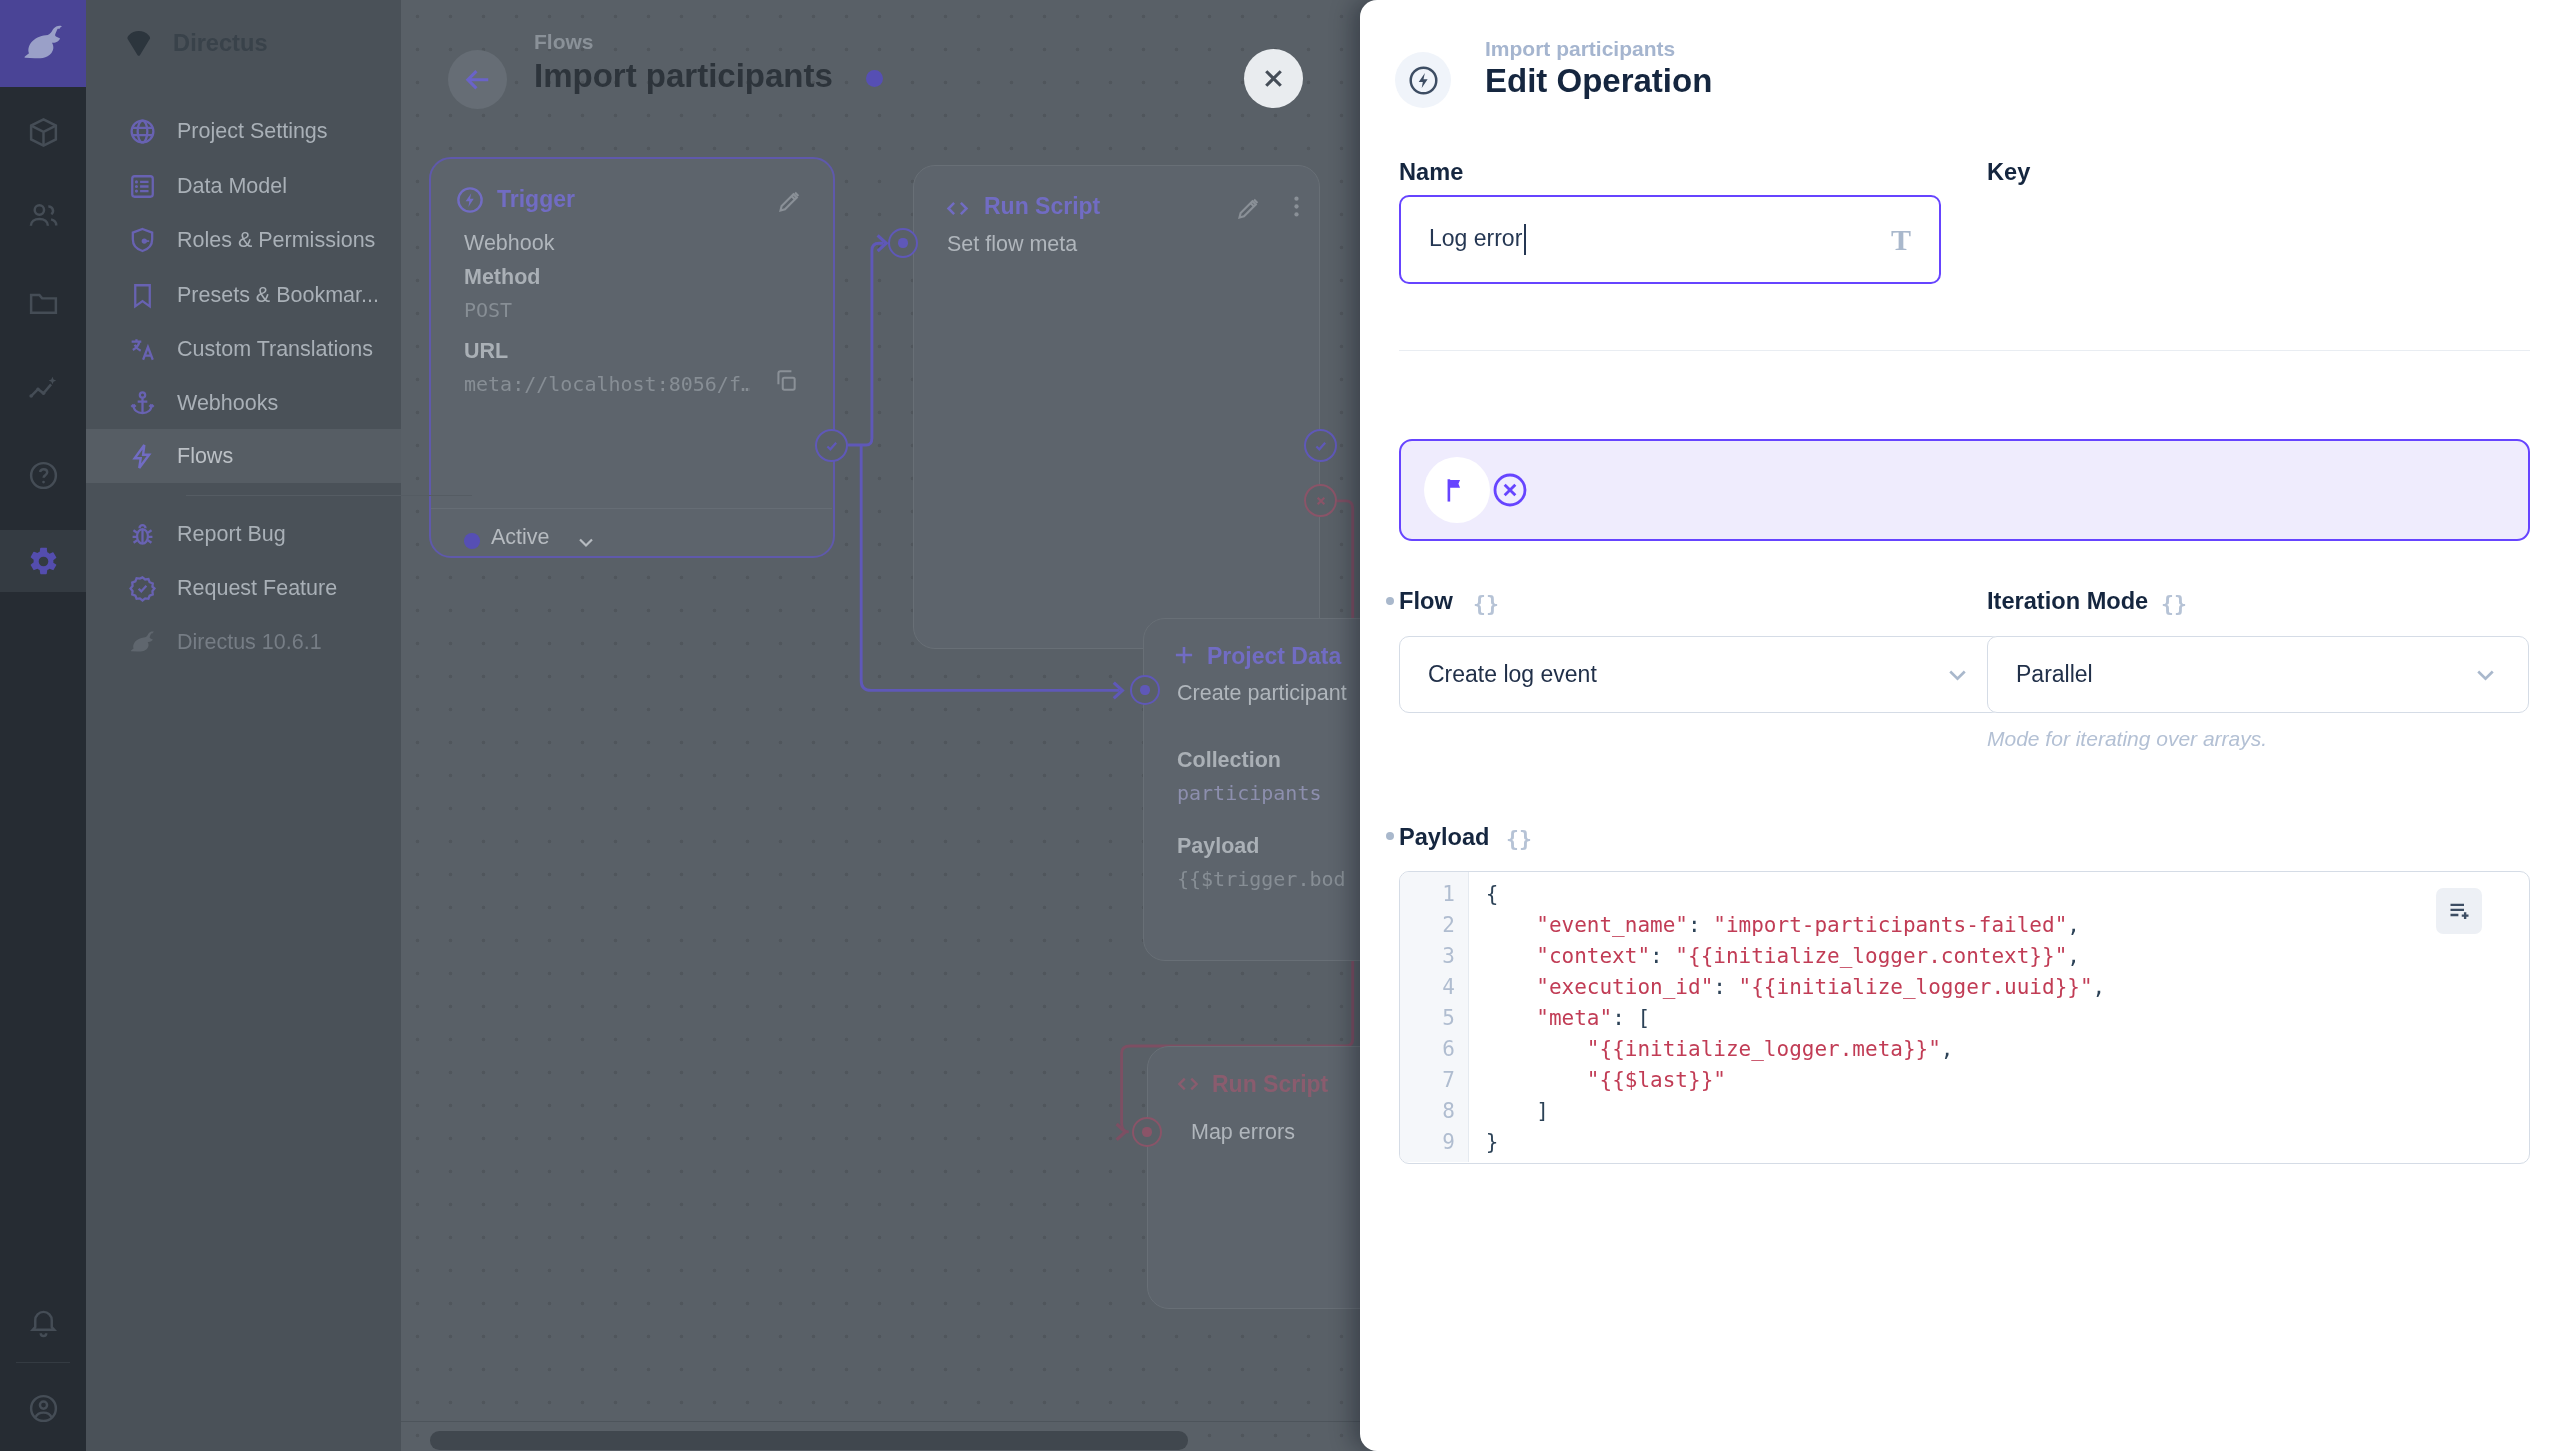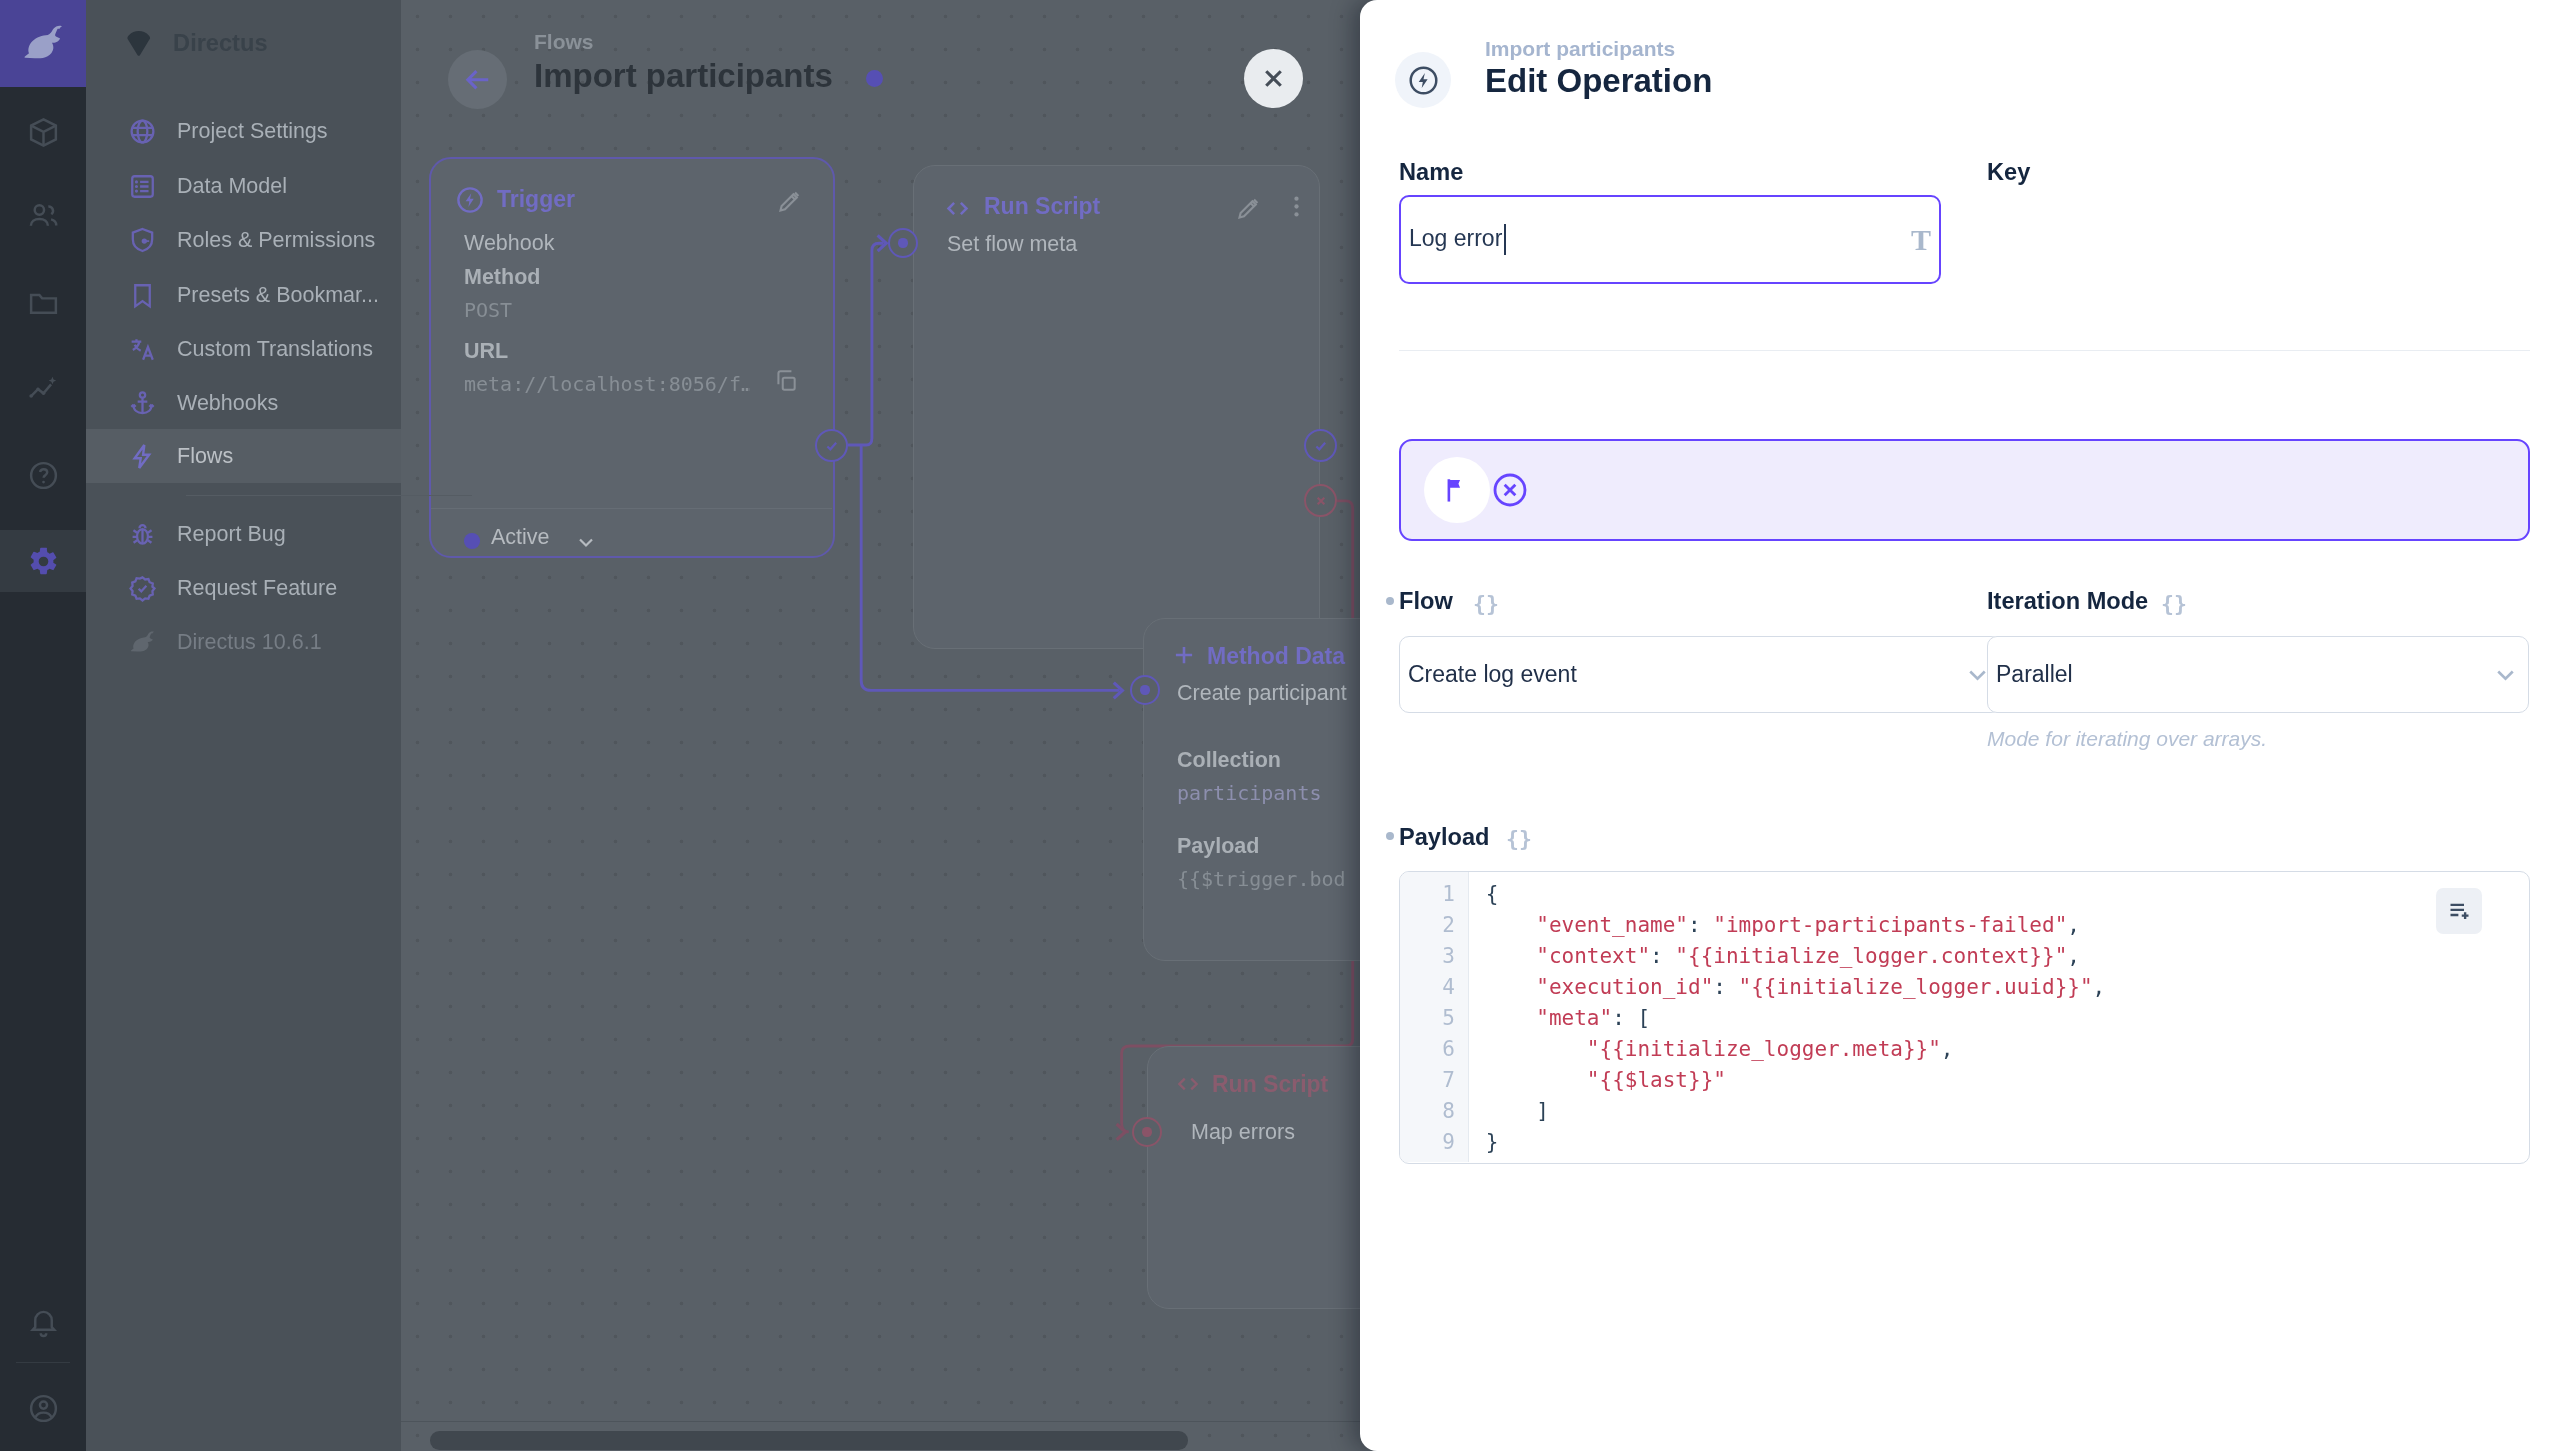--- a/index.html
+++ b/index.html
@@ -69,21 +69,21 @@
             border-top-left-radius:17px; border-bottom-left-radius:17px;
             box-shadow:-7.2px 0 21.5px rgba(10,15,25,0.35); }
   #dw-icon { left:35px; top:52px; width:56px; height:56px; background:#f0f4fa; color:#3d4d63; }
   #dw-icon svg { width:33px; height:33px; }
   #dw-bread { left:125px; top:37px; font-size:21px; font-weight:600; color:#a5b5cf; }
   #dw-title { left:125px; top:62px; font-size:33px; font-weight:bold; color:#15263f; }
   .f-label { font-size:23.6px; font-weight:bold; color:#15263f; white-space:nowrap; }
   .braces { font-size:21.5px; font-weight:bold; color:#b6c3d6; font-family:"DejaVu Sans Mono", monospace; }
   .req-dot { position:absolute; width:7.9px; height:7.9px; border-radius:50%; background:#a9b8cc; }
   .input { position:absolute; border-radius:10px; background:#ffffff; display:flex; align-items:center;
-           padding:0 8px; font-size:23px; }
+           padding:0 28px; font-size:23px; }
   .input .grow { flex:1 1 auto; white-space:nowrap; overflow:hidden; }
   .input.focused { border:2.9px solid #6644ff; color:#253753; }
   .input.plain { border:1.4px solid #d5dce6; color:#8fa0bb; }
   .input.select { border:1.4px solid #d5dce6; color:#213049; }
   .input .ricon { color:#a9b8cc; flex:0 0 auto; }
   .caret { display:inline-block; width:2.1px; height:31.5px; background:#253753; vertical-align:middle; margin-left:1.4px; }
   #dw-divider { left:39px; top:350px; width:1131px; height:1.4px; background:#e9edf2; }
   #notice { left:39px; top:439px; width:1131px; height:102px; background:#efecfd; border:2.1px solid #6644ff;
             border-radius:13px; display:flex; align-items:center; }
   #notice-icon { margin-left:23px; width:66px; height:66px; background:#ffffff; border-radius:50%;
@@ -346,21 +346,21 @@
         <circle cx="12" cy="12" r="1.9"></circle>
         <circle cx="12" cy="19" r="1.9"></circle>
     </svg>
     <div class="p-text abs" style="left:33px;top:66px;">Set flow meta</div>
   </div>
 
   <div class="panel p-border-faint" style="left:742px;top:618px;width:265px;height:343px;overflow:hidden;">
     <svg class="abs" style="left:27px;top:23px;" width="26" height="26" viewBox="0 0 24 24" fill="none" stroke="#716cc3" stroke-width="2.4">
         <path d="M12 4.5v15M4.5 12h15"></path>
       </svg>
-    <div class="ph-title abs" style="left:63px;top:24px;">Method Data</div>
+    <div class="ph-title abs" style="left:63px;top:24px;">Project Data</div>
     <div class="p-text abs" style="left:33px;top:62px;">Create participant</div>
     <div class="p-label abs" style="left:33px;top:129px;">Collection</div>
     <div class="p-mono abs" style="left:33px;top:162px;color:#8d8fae;">participants</div>
     <div class="p-label abs" style="left:33px;top:215px;">Payload</div>
     <div class="p-mono abs" style="left:33px;top:248px;">{{$trigger.bod</div>
   </div>
 
   <div class="panel p-border-faint" style="left:746px;top:1046px;width:258px;height:263px;overflow:hidden;">
     <svg class="abs" style="left:27px;top:24px;" width="26" height="26" viewBox="0 0 24 24" fill="none" stroke="#8a5c6e" stroke-width="2.2">
         <path d="M9 7 4 12l5 5M15 7l5 5-5 5"></path>

